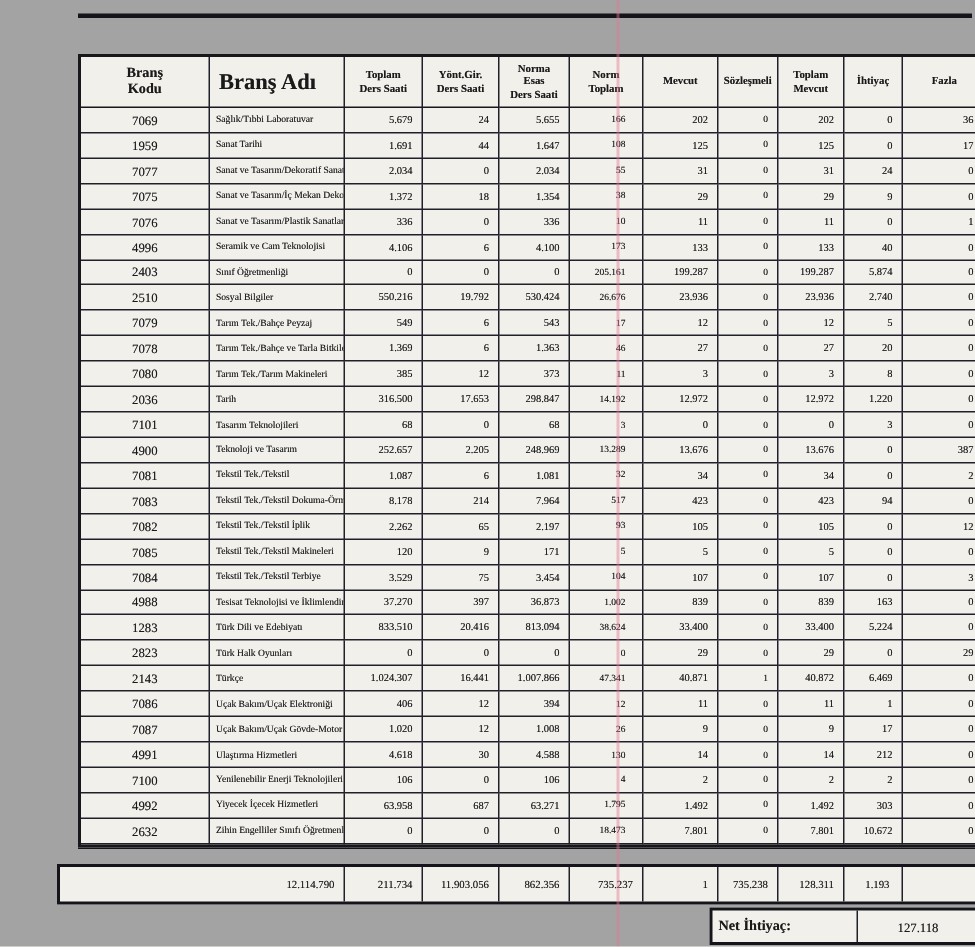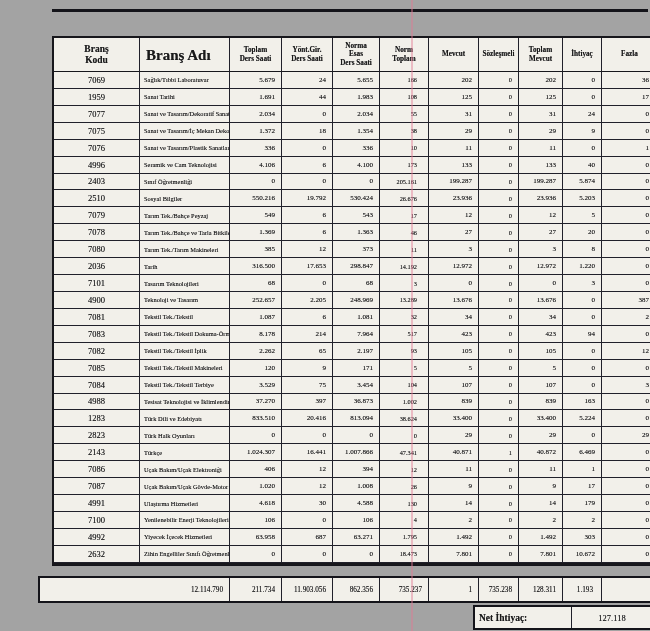--- a/index.html
+++ b/index.html
@@ -104,21 +104,21 @@
       <div class="c num soz">0</div>
       <div class="c num">202</div>
       <div class="c num">0</div>
       <div class="c num fz last">36</div>
     </div>
       <div class="r">
       <div class="c kodc">1959</div>
       <div class="c adc">Sanat Tarihi</div>
       <div class="c num">1.691</div>
       <div class="c num">44</div>
-      <div class="c num">1.983</div>
+      <div class="c num">1.647</div>
       <div class="c num small">108</div>
       <div class="c num">125</div>
       <div class="c num soz">0</div>
       <div class="c num">125</div>
       <div class="c num">0</div>
       <div class="c num fz last">17</div>
     </div>
       <div class="r">
       <div class="c kodc">7077</div>
       <div class="c adc">Sanat ve Tasarım/Dekoratif Sanatlar</div>
@@ -187,21 +187,21 @@
       <div class="r">
       <div class="c kodc">2510</div>
       <div class="c adc">Sosyal Bilgiler</div>
       <div class="c num">550.216</div>
       <div class="c num">19.792</div>
       <div class="c num">530.424</div>
       <div class="c num small">26.676</div>
       <div class="c num">23.936</div>
       <div class="c num soz">0</div>
       <div class="c num">23.936</div>
-      <div class="c num">5.203</div>
+      <div class="c num">2.740</div>
       <div class="c num fz last">0</div>
     </div>
       <div class="r">
       <div class="c kodc">7079</div>
       <div class="c adc">Tarım Tek./Bahçe Peyzaj</div>
       <div class="c num">549</div>
       <div class="c num">6</div>
       <div class="c num">543</div>
       <div class="c num small">17</div>
       <div class="c num">12</div>
@@ -421,21 +421,21 @@
       <div class="r">
       <div class="c kodc">4991</div>
       <div class="c adc">Ulaştırma Hizmetleri</div>
       <div class="c num">4.618</div>
       <div class="c num">30</div>
       <div class="c num">4.588</div>
       <div class="c num small">130</div>
       <div class="c num">14</div>
       <div class="c num soz">0</div>
       <div class="c num">14</div>
-      <div class="c num">179</div>
+      <div class="c num">212</div>
       <div class="c num fz last">0</div>
     </div>
       <div class="r">
       <div class="c kodc">7100</div>
       <div class="c adc">Yenilenebilir Enerji Teknolojileri</div>
       <div class="c num">106</div>
       <div class="c num">0</div>
       <div class="c num">106</div>
       <div class="c num small">4</div>
       <div class="c num">2</div>

